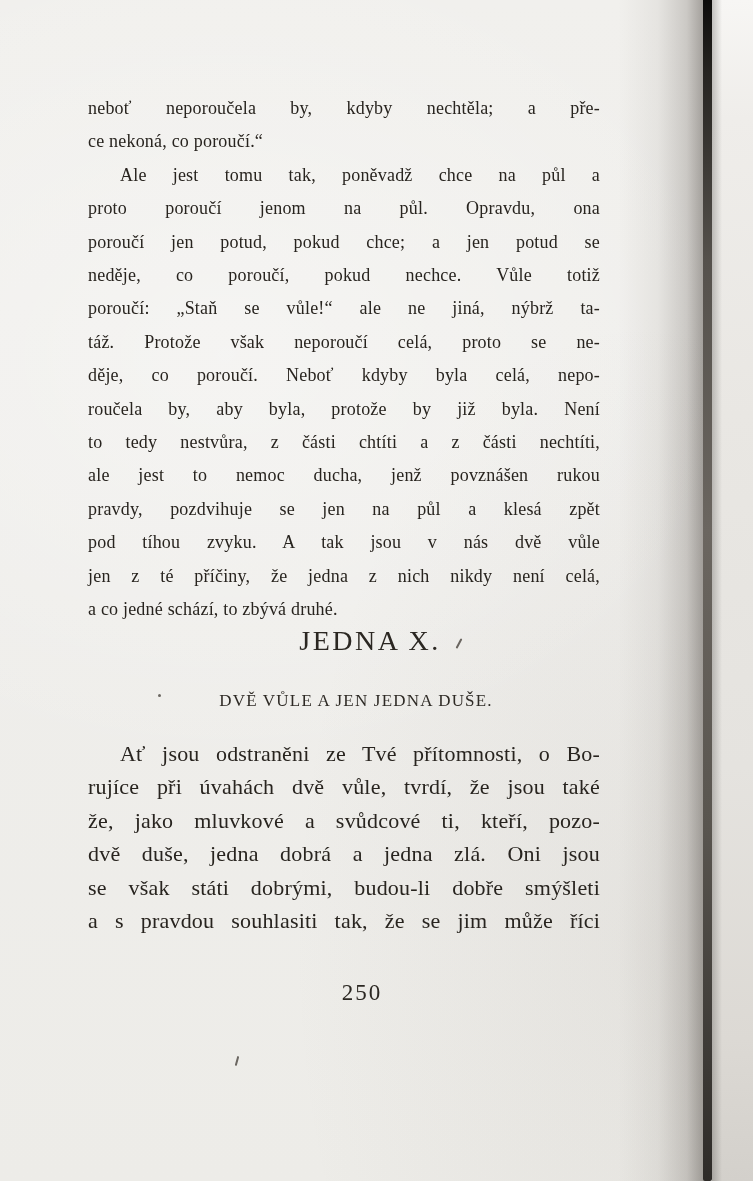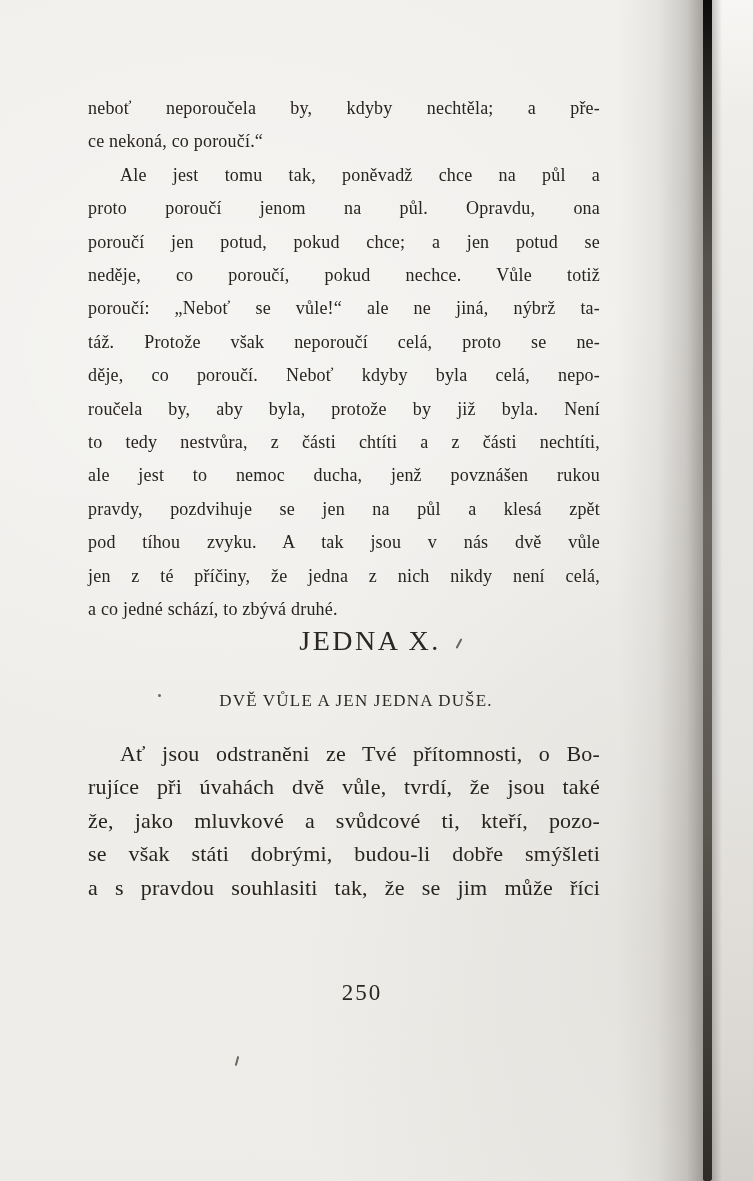--- a/index.html
+++ b/index.html
@@ -96,21 +96,21 @@
   <div class="textblock">
       <div class="para">
         <div class="line">neboť neporoučela by, kdyby nechtěla; a pře-</div>
         <div class="line last">ce nekoná, co poroučí.“</div>
       </div>
       <div class="para indent">
         <div class="line">Ale jest tomu tak, poněvadž chce na půl a</div>
         <div class="line">proto poroučí jenom na půl. Opravdu, ona</div>
         <div class="line">poroučí jen potud, pokud chce; a jen potud se</div>
         <div class="line">neděje, co poroučí, pokud nechce. Vůle totiž</div>
-        <div class="line">poroučí: „Neboť se vůle!“ ale ne jiná, nýbrž ta-</div>
+        <div class="line">poroučí: „Staň se vůle!“ ale ne jiná, nýbrž ta-</div>
         <div class="line">táž. Protože však neporoučí celá, proto se ne-</div>
         <div class="line">děje, co poroučí. Neboť kdyby byla celá, nepo-</div>
         <div class="line">roučela by, aby byla, protože by již byla. Není</div>
         <div class="line">to tedy nestvůra, z části chtíti a z části nechtíti,</div>
         <div class="line">ale jest to nemoc ducha, jenž povznášen rukou</div>
         <div class="line">pravdy, pozdvihuje se jen na půl a klesá zpět</div>
         <div class="line">pod tíhou zvyku. A tak jsou v nás dvě vůle</div>
         <div class="line">jen z té příčiny, že jedna z nich nikdy není celá,</div>
         <div class="line last">a co jedné schází, to zbývá druhé.</div>
       </div>
@@ -118,20 +118,21 @@
 
   <h2 class="heading">JEDNA X.</h2>
 
   <h3 class="subheading">DVĚ VŮLE A JEN JEDNA DUŠE.</h3>
 
   <div class="textblock-lower">
       <div class="para indent">
         <div class="line">Ať jsou odstraněni ze Tvé přítomnosti, o Bo-</div>
         <div class="line">rujíce při úvahách dvě vůle, tvrdí, že jsou také</div>
         <div class="line">že, jako mluvkové a svůdcové ti, kteří, pozo-</div>
+        <div class="line">dvě duše, jedna dobrá a jedna zlá. Oni jsou</div>
         <div class="line">se však státi dobrými, budou-li dobře smýšleti</div>
         <div class="line">a s pravdou souhlasiti tak, že se jim může říci</div>
       </div>
     </div>
 
   <div class="pagenum">250</div>
 
   <div class="edge-shadow"></div>
   <div class="edge-line"></div>
   <div class="outer-strip">

